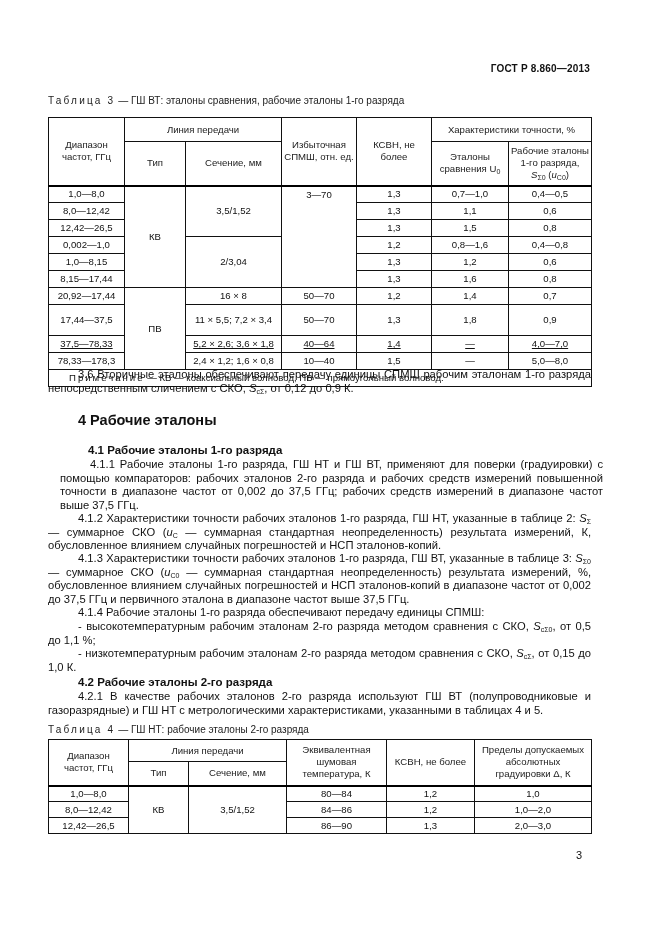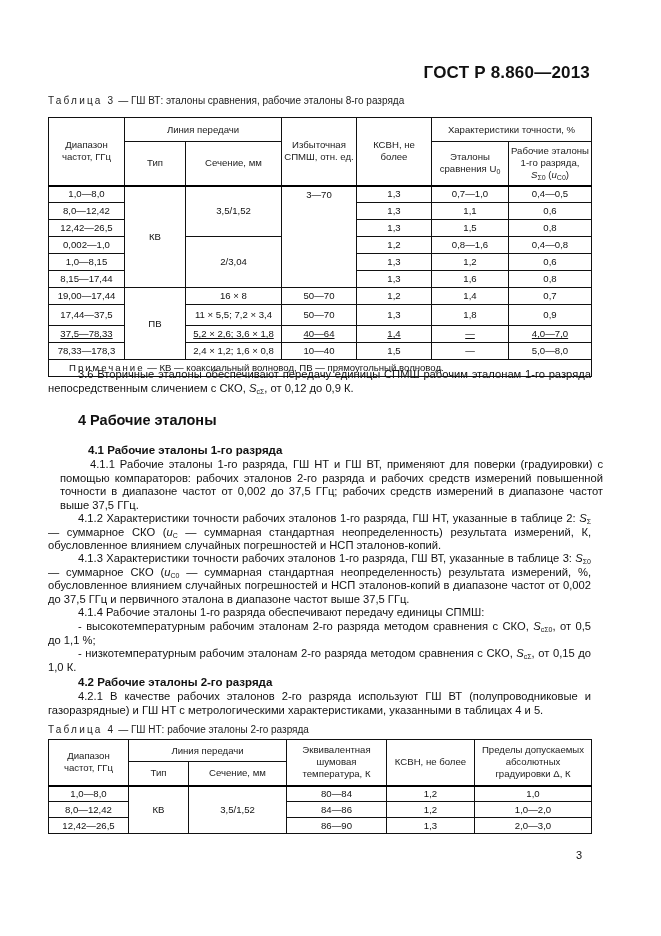--- a/index.html
+++ b/index.html
@@ -1,19 +1,19 @@
 <!DOCTYPE html>
 <html><head>
 <meta charset="utf-8">
 <style>
   html, body { margin: 0; padding: 0; background: #ffffff; }
   body { width: 661px; height: 936px; position: relative; overflow: hidden;
          font-family: "Liberation Sans", sans-serif; color: #111; }
   .abs { position: absolute; }
-  .gost { right: 71px; top: 63px; font-weight: bold; font-size: 17px; letter-spacing: 0.2px; }
+  .gost { right: 71px; top: 63px; font-weight: bold; font-size: 10px; letter-spacing: 0.2px; }
   .caption { font-size: 10px; color: #222; }
   .caption .spaced { letter-spacing: 2.2px; }
   table.t { position: absolute; border-collapse: collapse; font-size: 9.6px; color: #111; table-layout: fixed; }
   table.t td, table.t th { border: 1px solid #111; text-align: center; vertical-align: middle; padding: 0 2px; font-weight: normal; line-height: 1.25; }
   table.t thead tr:last-child th { border-bottom: 2.5px solid #000; }
   table.t tr.hdr-span th.rowspan2 { border-bottom: 2.5px solid #000; }
   table.t th { color: #222; }
   .note-cell { text-align: left !important; padding-left: 20px !important; }
   .note-cell .spaced { letter-spacing: 2px; }
   .para { font-size: 11.2px; line-height: 13.6px; text-align: justify; color: #111; }
@@ -23,21 +23,21 @@
   i { font-style: italic; }
   .pagenum { font-size: 11px; }
   .top-cell { vertical-align: top !important; padding-top: 2px !important; }
 </style>
 </head>
 <body>
 
 <div class="abs gost">ГОСТ Р 8.860—2013</div>
 
 <div class="abs caption" style="left:48px; top:95px;">
-  <span class="spaced">Таблица 3</span><span> — ГШ ВТ: эталоны сравнения, рабочие эталоны 8-го разряда</span>
+  <span class="spaced">Таблица 3</span><span> — ГШ ВТ: эталоны сравнения, рабочие эталоны 1-го разряда</span>
 </div>
 
 <table class="t" style="left:48px; top:117px; width:543px;">
   <colgroup>
     <col style="width:76px">
       <col style="width:61px">
       <col style="width:96px">
       <col style="width:75px">
       <col style="width:75px">
       <col style="width:77px">
@@ -93,29 +93,29 @@
       <td>1,2</td>
       <td>0,6</td>
     </tr>
     <tr style="height:17px;">
       <td>8,15—17,44</td>
       <td>1,3</td>
       <td>1,6</td>
       <td>0,8</td>
     </tr>
     <tr style="height:17px;">
-      <td>19,00—17,44</td>
+      <td>20,92—17,44</td>
       <td rowspan="4">ПВ</td>
       <td>16 × 8</td>
       <td>50—70</td>
       <td>1,2</td>
       <td>1,4</td>
       <td>0,7</td>
     </tr>
-    <tr style="height:21px;">
+    <tr style="height:31px;">
       <td>17,44—37,5</td>
       <td>11 × 5,5; 7,2 × 3,4</td>
       <td>50—70</td>
       <td>1,3</td>
       <td>1,8</td>
       <td>0,9</td>
     </tr>
     <tr style="height:17px;text-decoration:underline;">
       <td>37,5—78,33</td>
       <td>5,2 × 2,6; 3,6 × 1,8</td>

